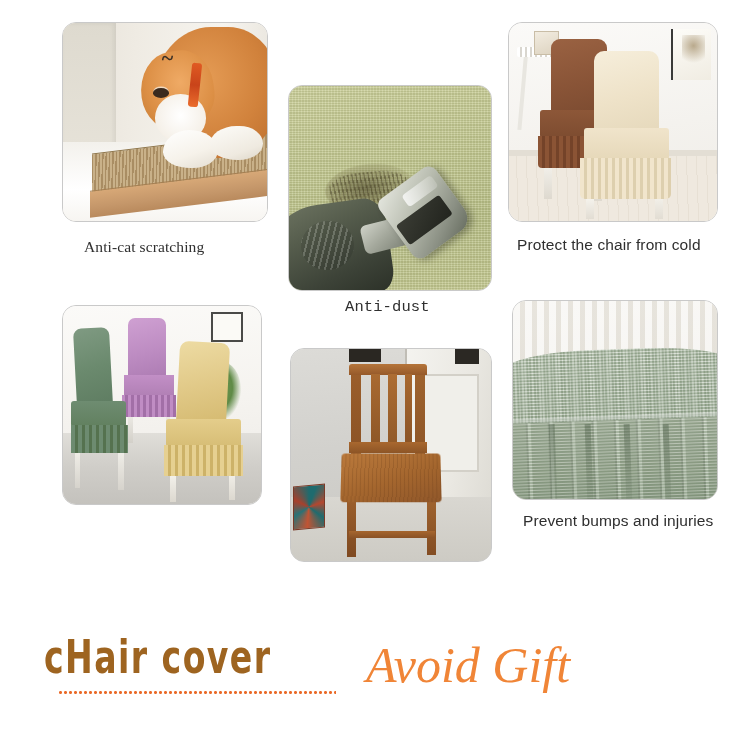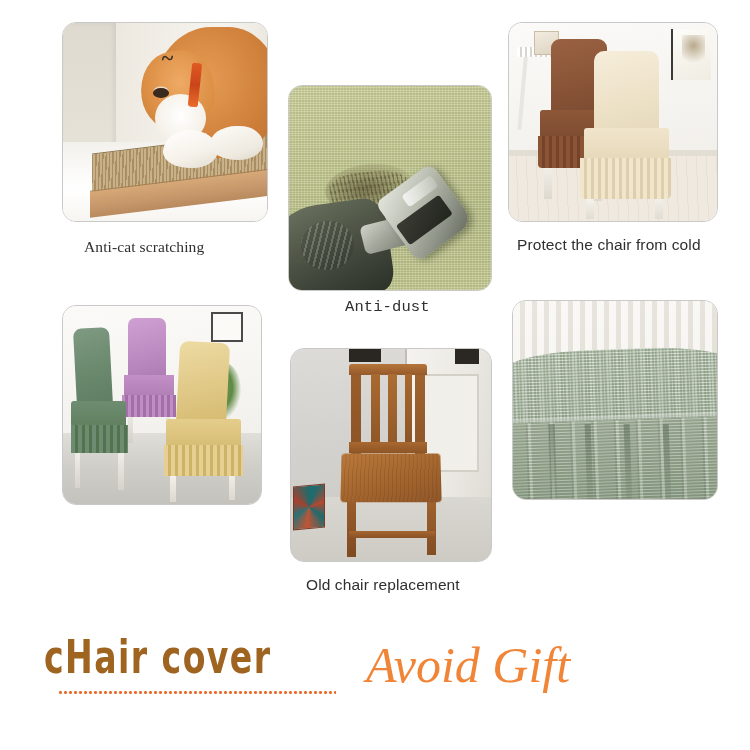--- a/index.html
+++ b/index.html
@@ -619,33 +619,33 @@
       <div class="p5-chair-backpost-l"></div>
       <div class="p5-chair-backpost-r"></div>
       <div class="p5-chair-toprail"></div>
       <div class="p5-slat1"></div>
       <div class="p5-slat2"></div>
       <div class="p5-slat3"></div>
       <div class="p5-chair-botrail"></div>
       <div class="p5-seat"></div>
     </div>
   </div>
-  <div class="caption" style="left:306px; top:576px;">Old chair replacement</div>
 
   <div class="panel" style="left:512px; top:300px; width:206px; height:200px;">
     <div class="art">
       <div class="p6-bg"></div>
       <div class="p6-curtain"></div>
       <div class="p6-seat"></div>
       <div class="p6-edge"></div>
       <div class="p6-skirt"></div>
       <div class="p6-fold1"></div>
       <div class="p6-fold2"></div>
       <div class="p6-fold3"></div>
       <div class="p6-fold4"></div>
     </div>
   </div>
+  <div class="caption" style="left:523px; top:512px;">Prevent bumps and injuries</div>
 
   <div class="brand-title" id="brand-title" style="color: rgb(158, 100, 32);">cHair  cover</div>
   <div class="brand-underline"></div>
   <div class="brand-sub" id="brand-sub" style="color: rgb(240, 133, 55);">Avoid Gift</div>
 
 </div>
 
 </body></html>

